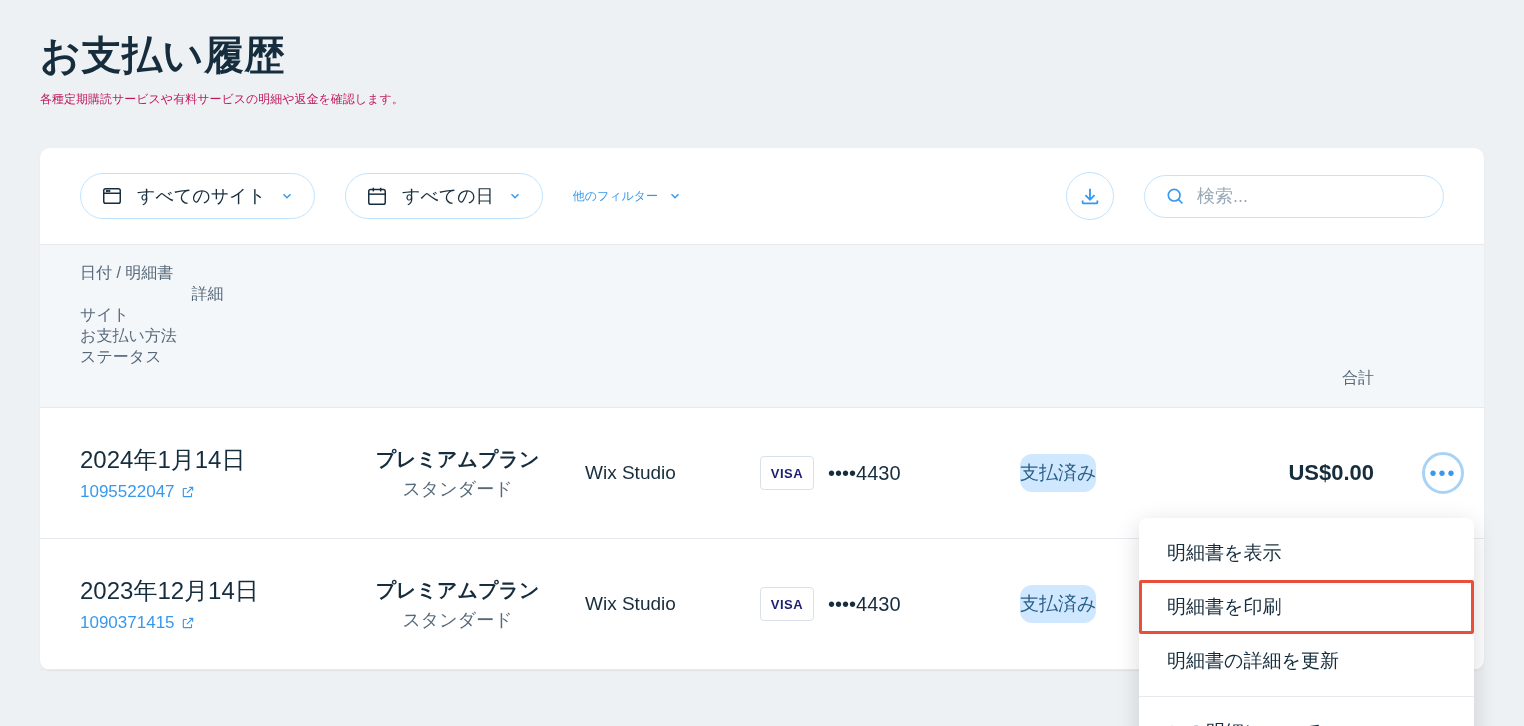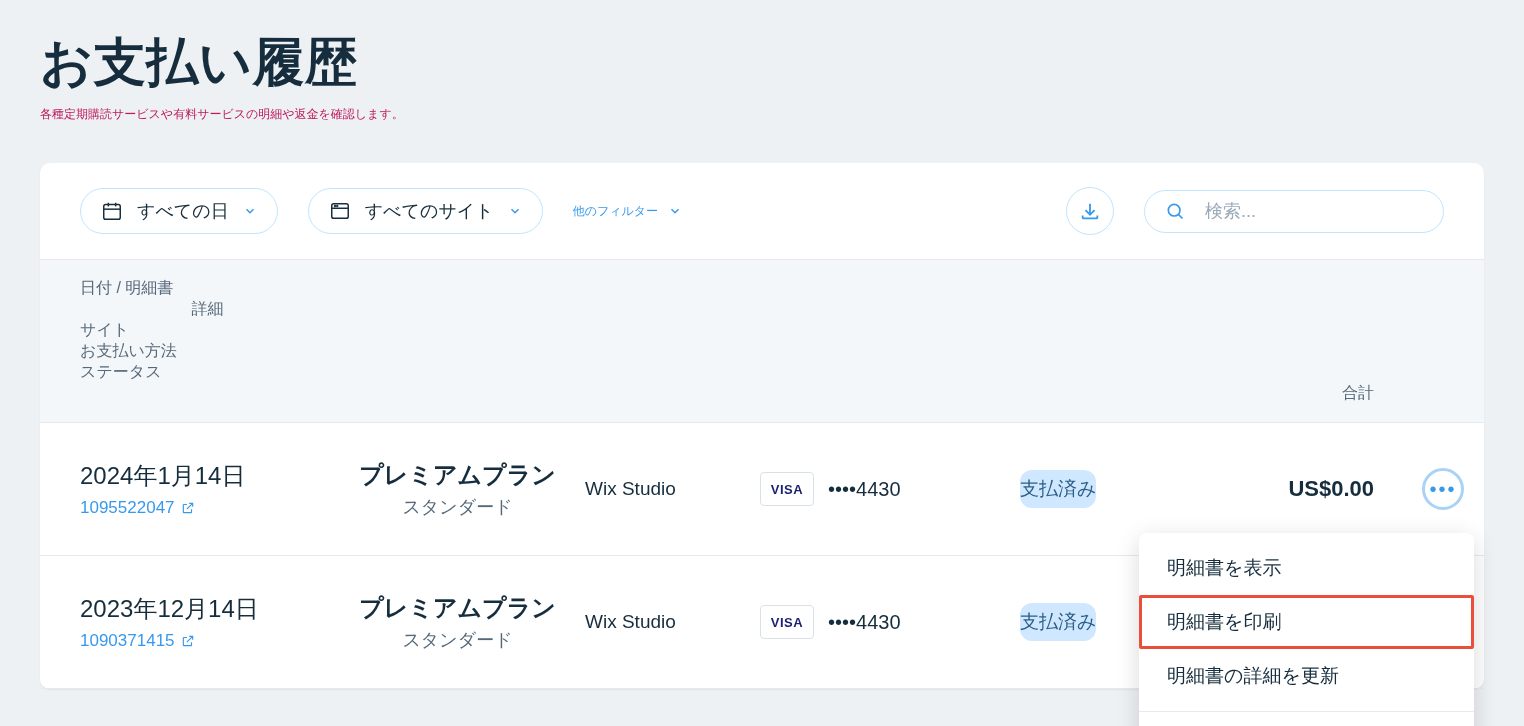--- a/index.html
+++ b/index.html
@@ -8,21 +8,21 @@
   background: #eef1f4;
   color: #162d3d;
   width: 1524px;
   height: 726px;
   overflow: hidden;
 }
 .page-header {
   padding: 28px 40px 20px;
 }
 .page-title {
-  font-size: 52px;
+  font-size: 40px;
   font-weight: 700;
   color: #162d3d;
   margin-bottom: 8px;
   letter-spacing: 0.5px;
 }
 .page-subtitle {
   font-size: 12px;
   color: #be185d;
 }
 .card {
@@ -68,21 +68,21 @@
   width: 48px; height: 48px;
   border: 1px solid #c1e4fe;
   border-radius: 50%;
   background: #fff;
   display: inline-flex; align-items:center; justify-content:center;
   cursor: pointer;
 }
 .search-box {
   display: inline-flex;
   align-items: center;
-  gap: 20px;
+  gap: 12px;
   border: 1px solid #c1e4fe;
   border-radius: 24px;
   padding: 10px 20px;
   width: 300px;
   background: #fff;
 }
 .search-box input {
   border: none;
   outline: none;
   font-size: 18px;
@@ -116,21 +116,21 @@
 }
 .date-cell .date-str { font-size: 24px; color: #162d3d; margin-bottom: 6px; }
 .date-cell .invoice-link {
   color: #3899ec;
   font-size: 17px;
   display: inline-flex;
   align-items: center;
   gap: 6px;
   cursor: pointer;
 }
-.detail-cell .plan-name { font-size: 24px; font-weight: 700; color: #162d3d; margin-bottom:4px; }
+.detail-cell .plan-name { font-size: 20px; font-weight: 700; color: #162d3d; margin-bottom:4px; }
 .detail-cell .plan-sub { font-size: 18px; color: #56697a; }
 .site-cell { font-size: 19px; color: #162d3d; }
 .pay-cell { display: flex; align-items: center; gap: 14px; font-size: 20px; color: #162d3d; }
 .visa-badge {
   display: inline-flex; align-items:center; justify-content:center;
   border: 1px solid #d9e1e8;
   border-radius: 4px;
   width: 54px; height: 34px;
   font-weight: 800; 
   color: #1a1f71;
@@ -194,46 +194,46 @@
 
 <div class="page-header">
   <h1 class="page-title">お支払い履歴</h1>
   <p class="page-subtitle">各種定期購読サービスや有料サービスの明細や返金を確認します。</p>
 </div>
 
 <div class="card">
   <div class="toolbar">
 
     <button class="filter-btn">
+      <span class="icon-window">
+        <svg width="22" height="22" viewBox="0 0 24 24" fill="none" stroke="#162d3d" stroke-width="1.6">
+          <rect x="3" y="4" width="18" height="16" rx="2"></rect>
+          <line x1="3" y1="9" x2="21" y2="9"></line>
+          <circle cx="6.5" cy="6.5" r="0.5" fill="#162d3d"></circle>
+          <circle cx="9" cy="6.5" r="0.5" fill="#162d3d"></circle>
+        </svg>
+      </span>
+      <span class="label">すべてのサイト</span>
+      <span class="caret-down">
+        <svg width="14" height="14" viewBox="0 0 24 24" fill="none" stroke="#3899ec" stroke-width="2.5">
+            <polyline points="6 9 12 15 18 9"></polyline>
+          </svg>
+      </span>
+    </button>
+
+    <button class="filter-btn">
       <span class="icon-calendar">
         <svg width="22" height="22" viewBox="0 0 24 24" fill="none" stroke="#162d3d" stroke-width="1.6">
           <rect x="3" y="5" width="18" height="16" rx="2"></rect>
           <line x1="3" y1="10" x2="21" y2="10"></line>
           <line x1="8" y1="3" x2="8" y2="7"></line>
           <line x1="16" y1="3" x2="16" y2="7"></line>
         </svg>
       </span>
       <span class="label">すべての日</span>
-      <span class="caret-down">
-        <svg width="14" height="14" viewBox="0 0 24 24" fill="none" stroke="#3899ec" stroke-width="2.5">
-            <polyline points="6 9 12 15 18 9"></polyline>
-          </svg>
-      </span>
-    </button>
-
-    <button class="filter-btn">
-      <span class="icon-window">
-        <svg width="22" height="22" viewBox="0 0 24 24" fill="none" stroke="#162d3d" stroke-width="1.6">
-          <rect x="3" y="4" width="18" height="16" rx="2"></rect>
-          <line x1="3" y1="9" x2="21" y2="9"></line>
-          <circle cx="6.5" cy="6.5" r="0.5" fill="#162d3d"></circle>
-          <circle cx="9" cy="6.5" r="0.5" fill="#162d3d"></circle>
-        </svg>
-      </span>
-      <span class="label">すべてのサイト</span>
       <span class="caret-down">
         <svg width="14" height="14" viewBox="0 0 24 24" fill="none" stroke="#3899ec" stroke-width="2.5">
             <polyline points="6 9 12 15 18 9"></polyline>
           </svg>
       </span>
     </button>
 
     <div class="other-filter">
       <span>他のフィルター</span>
       <span class="caret-down">

